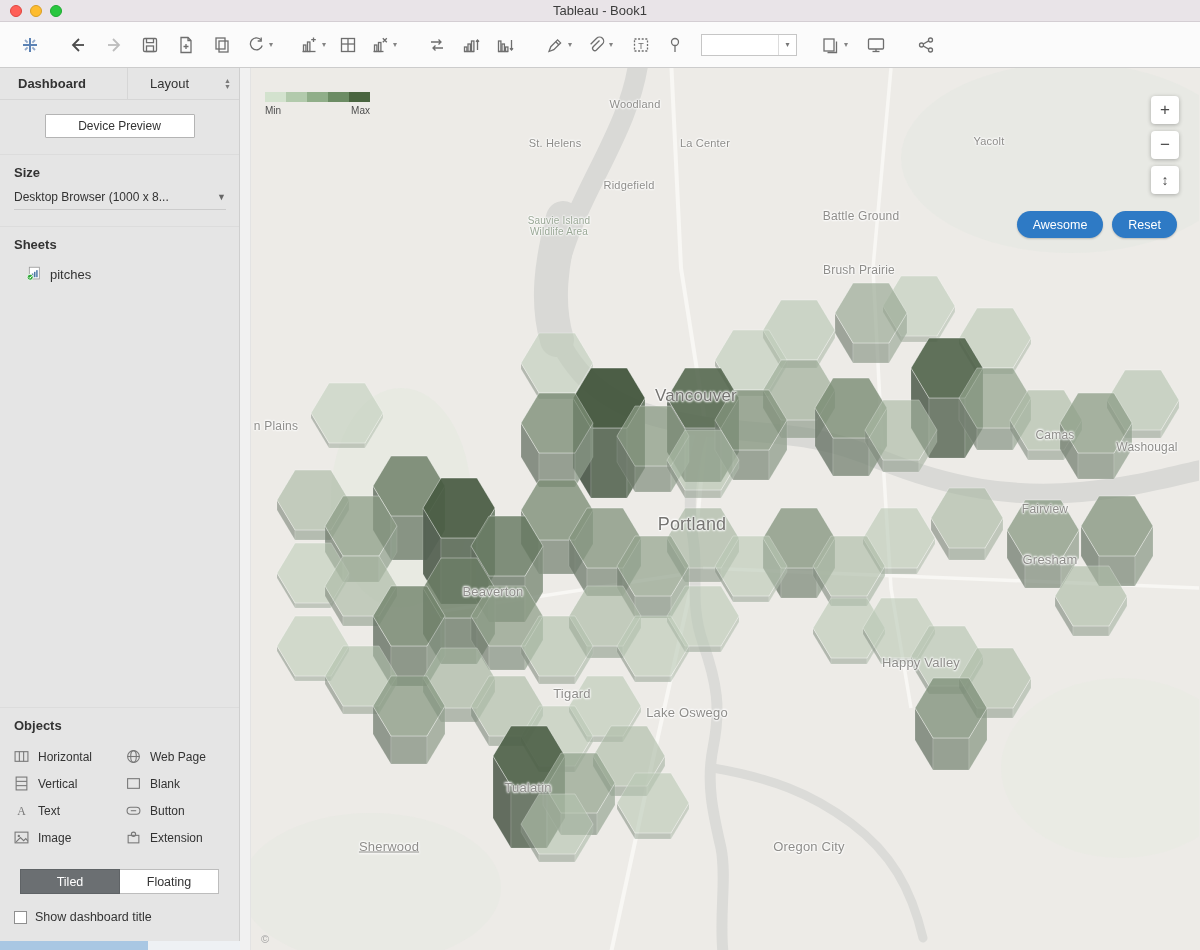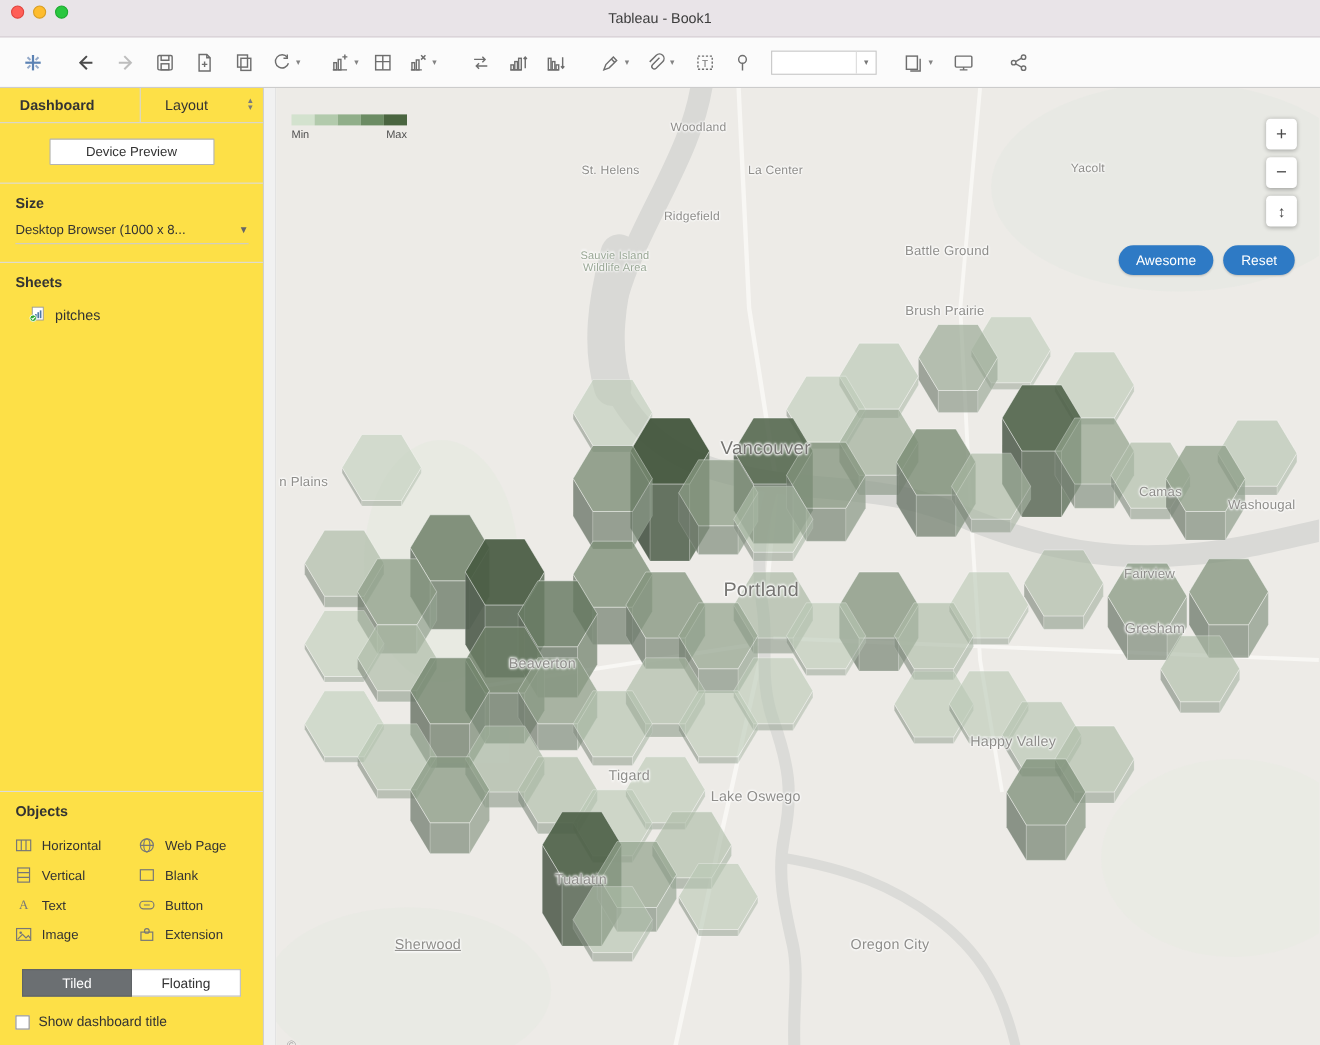--- a/index.html
+++ b/index.html
@@ -1,20 +1,20 @@
 <!DOCTYPE html>
 <html><head>
 <meta charset="utf-8">
 <style>
   * { box-sizing: border-box; margin: 0; padding: 0; }
   html,body { width:1200px; height:950px; overflow:hidden;
     font-family:"Liberation Sans", sans-serif; background:#fff; }
 
   
-  .titlebar { height:34px; background:#e9e4e8; border-bottom:1px solid #d4ced3;
+  .titlebar { height:22px; background:#e9e4e8; border-bottom:1px solid #d4ced3;
     position:relative; display:flex; align-items:center; justify-content:center; }
   .lights { position:absolute; left:10px; top:5px; display:flex; gap:8px; }
   .light { width:12px; height:12px; border-radius:50%; }
   .light.red { background:#ff5f57; border:1px solid #e0443e; }
   .light.yellow { background:#febc2e; border:1px solid #d89e24; }
   .light.green { background:#29c73f; border:1px solid #1eaa31; }
   .win-title { font-size:13px; color:#3c3c3c; }
 
   
   .toolbar { height:46px; background:#fbfbfb; border-bottom:1px solid #cccccc;
@@ -23,21 +23,21 @@
   .tbi svg { width:20px; height:20px; stroke:#6e6e6e; fill:none; stroke-width:1.3; }
   .tbi.disabled svg { stroke:#bdbdbd; }
   .caret { font-size:8px; color:#838383; margin-left:1px; flex:none; }
   .tb-combo { width:96px; height:22px; border:1px solid #c6c6c6; background:#fff;
     display:flex; align-items:center; justify-content:space-between; padding-left:6px; flex:none; }
   .tb-combo .combo-caret { width:18px; height:100%; border-left:1px solid #dcdcdc;
     display:flex; align-items:center; justify-content:center; font-size:8px; color:#777; }
 
   
   .content { display:flex; height:882px; }
-  .sidebar { width:240px; border-right:1px solid #cfcfcf; background:#fde047;
+  .sidebar { width:240px; border-right:1px solid #cfcfcf; background:#e5e5e5;
     display:flex; flex-direction:column; position:relative; font-size:13px; color:#333; }
   .gutter { width:11px; background:#f1f1f1; border-right:1px solid #e3e3e3; }
   .mapwrap { flex:1; position:relative; background:#edebe7; overflow:hidden; }
 
   
   .tabs { height:32px; display:flex; border-bottom:1px solid #d6d6d6; flex:none; }
   .tab-dash { width:128px; padding-left:18px; display:flex; align-items:center;
     font-weight:bold; border-right:1px solid #d6d6d6; }
   .tab-layout { flex:1; padding:0 8px 0 22px; display:flex; align-items:center; justify-content:space-between; }
   .stepper { font-size:7px; color:#7a7a7a; line-height:6px; text-align:center; }

